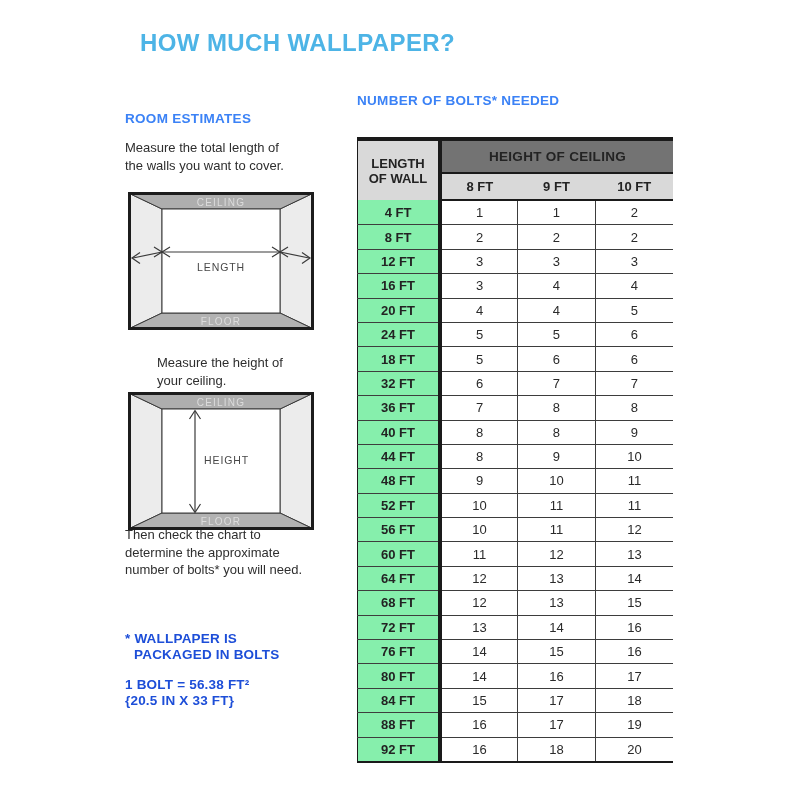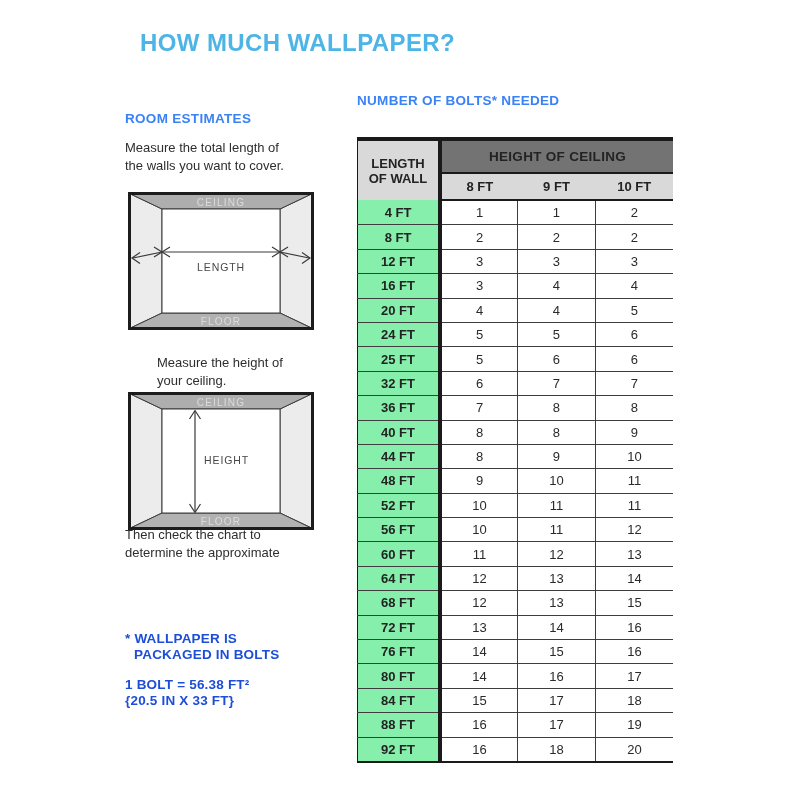--- a/index.html
+++ b/index.html
@@ -130,20 +130,21 @@
       <path class="arrow-line" d="M61.5,27 L67,18.5 L72.5,27"></path>
       <path class="arrow-line" d="M61.5,112 L67,120.5 L72.5,112"></path>
     </g>
     <text class="dim-label" x="76" y="72" text-anchor="start">HEIGHT</text>
   </svg>
 </div>
 
 <div id="step3" class="abs step">
   <div>Then check the chart to</div>
   <div>determine the approximate</div>
+  <div>number of bolts* you will need.</div>
 </div>
 
 <div id="note1" class="abs note">
   <div>* WALLPAPER IS</div>
   <div class="indent">PACKAGED IN BOLTS</div>
 </div>
 
 <div id="note2" class="abs note">
   <div>1 BOLT = 56.38 FT²</div>
   <div>{20.5 IN X 33 FT}</div>
@@ -197,21 +198,21 @@
         <td class="num">4</td>
         <td class="num">5</td>
       </tr>
       <tr>
         <td class="wall">24 FT</td>
         <td class="num">5</td>
         <td class="num">5</td>
         <td class="num">6</td>
       </tr>
       <tr>
-        <td class="wall">25 FT</td>
+        <td class="wall">18 FT</td>
         <td class="num">5</td>
         <td class="num">6</td>
         <td class="num">6</td>
       </tr>
       <tr>
         <td class="wall">32 FT</td>
         <td class="num">6</td>
         <td class="num">7</td>
         <td class="num">7</td>
       </tr>

